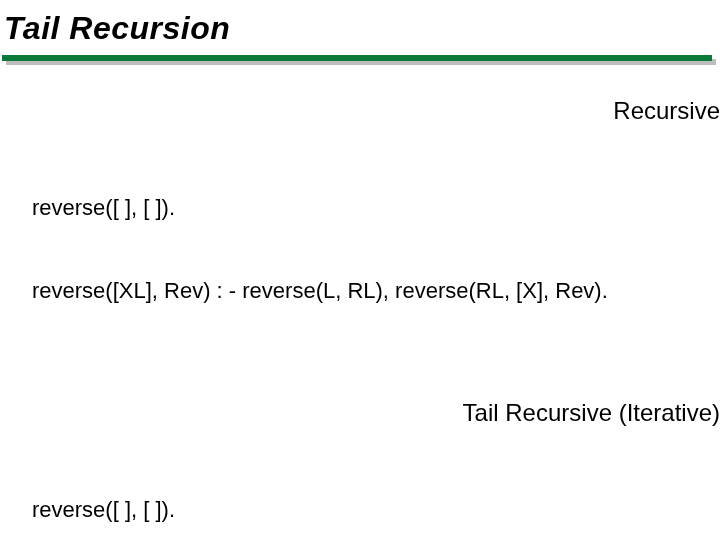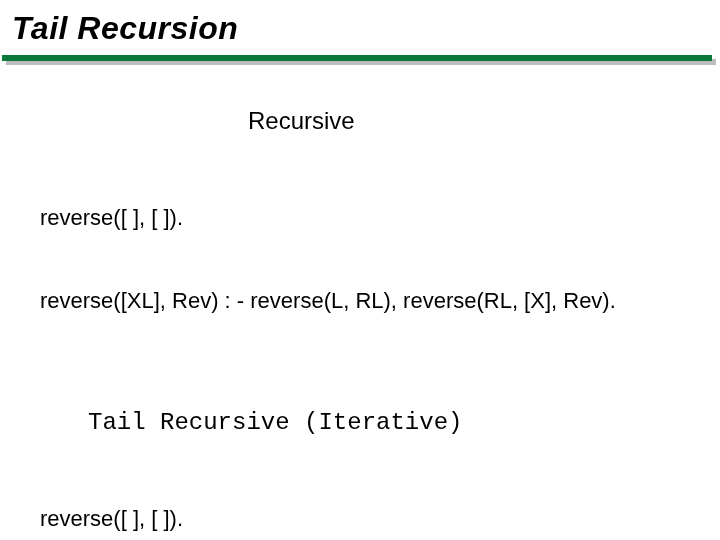--- a/index.html
+++ b/index.html
@@ -15,21 +15,21 @@
   .slide {
     width: 720px;
     height: 540px;
     position: relative;
     box-sizing: border-box;
   }
   .title {
     font-size: 32px;
     font-weight: bold;
     font-style: italic;
-    padding: 10px 0 8px 12px;
+    padding: 10px 0 8px 4px;
     letter-spacing: 0.5px;
     border-radius: 27px;
   }
   .rule {
     position: relative;
     height: 10px;
     margin: 0;
   }
   .rule .shadow {
     position: absolute;
@@ -42,33 +42,32 @@
   .rule .bar {
     position: absolute;
     left: 2px;
     right: 8px;
     top: 0;
     height: 6px;
     background: #0a7a3a;
   }
   .section-heading {
     font-size: 24px;
-    text-align: left;
-    margin: 42px 0 14px 0;
+    text-align: right;
+    margin: 32px 0 14px 0;
     padding-left: 248px;
   }
   .section-heading.second {
     margin-top: 40px;
     padding-left: 88px;
-    font-family: Liberation Mono, monospace;
   }
   .code-block {
     font-size: 22px;
     line-height: 1.25;
-    padding-left: 40px;
+    padding-left: 32px;
     white-space: pre;
   }
 </style>
 </head>
 <body>
 
 <div class="slide">
 
   <div class="title">Tail Recursion</div>
 

